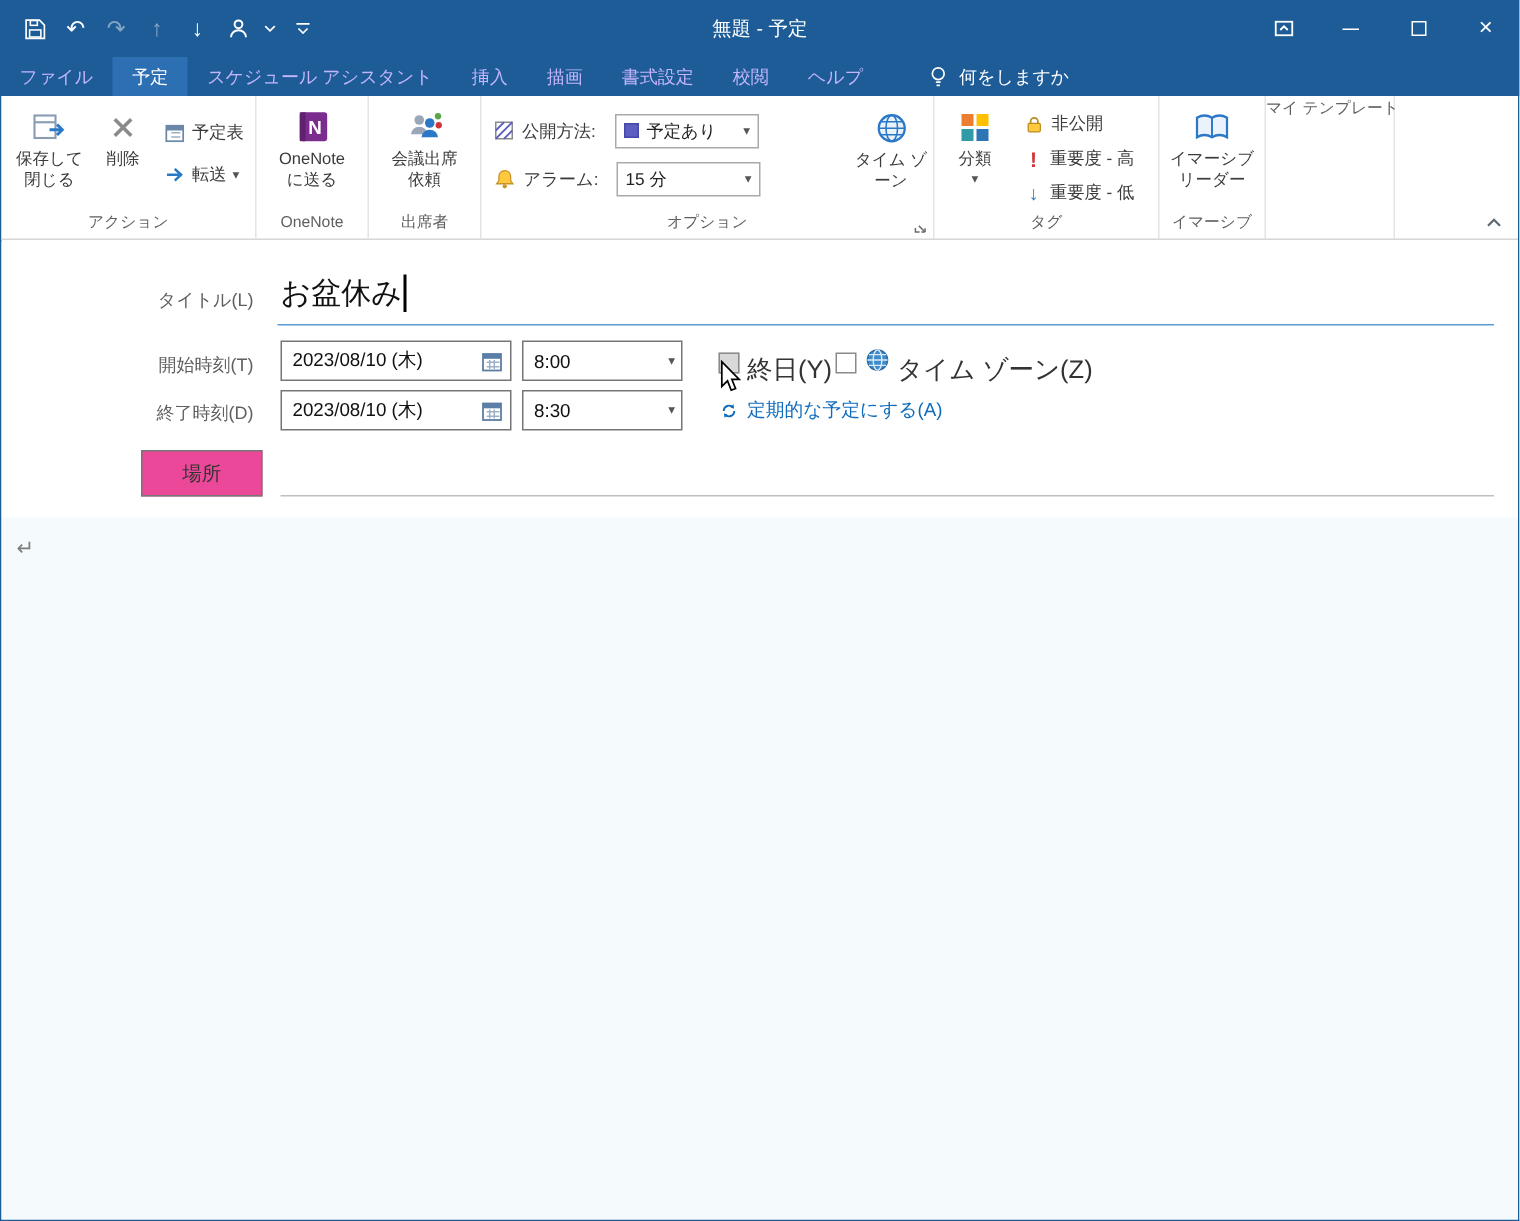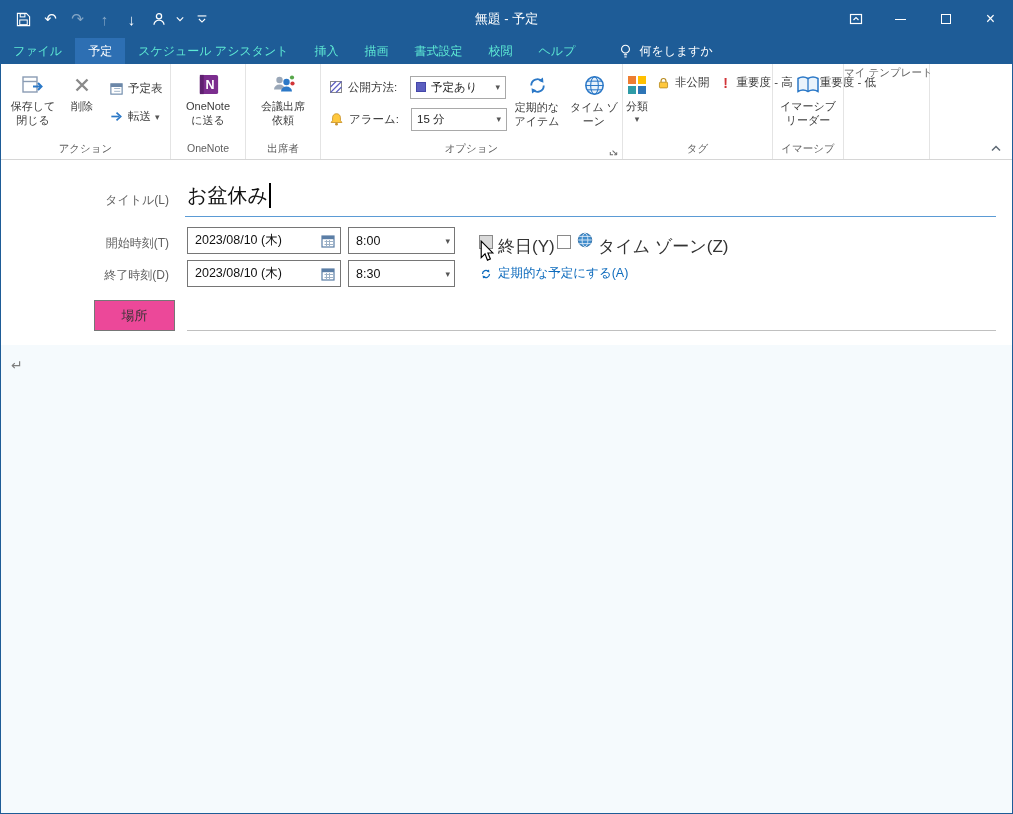--- a/index.html
+++ b/index.html
@@ -14,21 +14,21 @@
   .qat-btn.narrow { width:16px; }
   .dim { opacity:.45; }
   .tb-title { position:absolute; left:0; right:0; top:0; height:38px; line-height:38px; text-align:center; font-size:13px; color:#fff; z-index:1; }
   .win-controls { margin-left:auto; display:flex; height:100%; position:relative; z-index:2; }
   .wc { width:45px; height:100%; display:flex; align-items:center; justify-content:center; font-size:16px; color:#fff; }
   .wc-max-box { width:10px; height:10px; border:1px solid #fff; }
   .wc-min-bar { width:11px; height:1px; background:#fff; }
 
   
   .tabrow { position:absolute; top:38px; left:0; right:0; height:26px; background:#1e5c97; display:flex; align-items:stretch; }
-  .tab { padding:0 13px; line-height:26px; font-size:12px; color:#5eead4; white-space:nowrap; }
+  .tab { padding:0 13px; line-height:26px; font-size:12px; color:#c4b5fd; white-space:nowrap; }
   .tab.active { background:#2d6fb3; color:#fff; }
   .tellme { display:flex; align-items:center; gap:6px; margin-left:22px; color:#fff; font-size:12px; padding:0 8px; white-space:nowrap; }
 
   
   .ribbon { position:absolute; top:64px; left:1px; right:1px; height:96px; background:#fff; border-bottom:1px solid #d6d6d6; display:flex; }
   .rgroup { position:relative; display:flex; flex-direction:column; border-right:1px solid #e4e4e4; flex:0 0 auto; }
   .rg-content { flex:1; display:flex; padding:1px 3px 0; }
   .rg-label { height:19px; line-height:17px; text-align:center; font-size:10.5px; color:#5f5f5f; white-space:nowrap; }
   .bigbtn { display:flex; flex-direction:column; align-items:center; justify-content:flex-start; padding-top:4px; }
   .bigbtn .ric { height:31px; display:flex; align-items:center; justify-content:center; }
@@ -36,21 +36,21 @@
   .smallcol { display:flex; flex-direction:column; justify-content:center; gap:9px; margin-left:3px; }
   .smallbtn { display:flex; align-items:center; gap:4px; font-size:11.5px; color:#3b3b3b; padding:2px 4px; white-space:nowrap; }
   .chevglyph { font-size:9px; color:#555; }
   .optgroup { width:302px; }
   .opt-row { position:absolute; left:8px; display:flex; align-items:center; height:24px; }
   .olabel { font-size:11.5px; color:#3b3b3b; width:62px; margin-left:5px; white-space:nowrap; }
   .combo { width:96px; height:23px; border:1px solid #a9a9a9; background:#fff; display:flex; align-items:center; font-size:11.5px; color:#222; padding:0 5px; gap:5px; }
   .combo .chevglyph { margin-left:auto; }
   .busy-swatch { width:10px; height:10px; background:#5c5fc0; border:1px solid #4547a9; flex:0 0 auto; }
   .launcher { position:absolute; right:3px; bottom:2px; }
-  .tagcol { display:flex; flex-direction:row; justify-content:flex-start; padding-top:7px; gap:2px; margin-left:5px; }
+  .tagcol { display:flex; flex-direction:column; justify-content:flex-start; padding-top:7px; gap:2px; margin-left:5px; }
   .tagrow { display:flex; align-items:center; gap:5px; font-size:11.5px; color:#3b3b3b; height:21px; padding:0 4px; white-space:nowrap; }
   .imp-high { color:#d13438; font-weight:bold; font-size:14px; width:12px; text-align:center; }
   .imp-low { color:#2b78c7; font-weight:bold; font-size:13px; width:12px; text-align:center; }
   .collapse-btn { position:absolute; right:10px; bottom:6px; }
 
   
   .formarea { position:absolute; top:161px; left:1px; right:1px; height:184px; background:#fff; }
   .form-save { position:absolute; left:16px; top:19px; width:62px; height:95px; border:1px solid #9d9d9d; background:#fff; display:flex; flex-direction:column; align-items:center; padding-top:9px; gap:4px; }
   .fs-label { font-size:12px; line-height:15px; color:#333; text-align:center; width:56px; }
   .flabel { position:absolute; left:80px; width:88px; text-align:right; font-size:12px; color:#5f5f5f; white-space:nowrap; }
@@ -259,31 +259,20 @@
           <svg width="15" height="15" viewBox="0 0 16 16">
             <path d="M8 1.8c-2.6 0-4.2 1.9-4.2 4.4V9L2.2 11.2h11.6L12.2 9V6.2C12.2 3.7 10.6 1.8 8 1.8z" fill="#ffc83d" stroke="#c8922a" stroke-width="0.9"></path>
             <circle cx="8" cy="13" r="1.5" fill="#c8922a"></circle>
           </svg>
           <span class="olabel">アラーム:</span>
           <div class="combo">
             <span>15 分</span>
             <span class="chevglyph">▾</span>
           </div>
         </div>
-        <div class="bigbtn" style="position:absolute; left:188px; top:2px; width:56px">
-          <span class="ric">
-            <svg width="25" height="25" viewBox="0 0 26 26" fill="none">
-              <path d="M6.5 13a6.5 6.5 0 0 1 11.5-4.2" stroke="#2b78c7" stroke-width="1.9"></path>
-              <polygon points="18.6,4.6 19.2,10.2 14.2,8" fill="#2b78c7"></polygon>
-              <path d="M19.5 13a6.5 6.5 0 0 1-11.5 4.2" stroke="#2b78c7" stroke-width="1.9"></path>
-              <polygon points="7.4,21.4 6.8,15.8 11.8,18" fill="#2b78c7"></polygon>
-            </svg>
-          </span>
-          <span class="biglabel" style="width:52px">定期的なアイテム</span>
-        </div>
         <div class="bigbtn" style="position:absolute; left:246px; top:2px; width:54px">
           <span class="ric">
             <svg width="25" height="25" viewBox="0 0 26 26">
               <circle cx="13" cy="13" r="9" fill="#e8f2fb" stroke="#2b78c7" stroke-width="1.6"></circle>
               <ellipse cx="13" cy="13" rx="4" ry="9" fill="none" stroke="#2b78c7" stroke-width="1.1"></ellipse>
               <line x1="4" y1="13" x2="22" y2="13" stroke="#2b78c7" stroke-width="1.1"></line>
               <line x1="5.2" y1="8.5" x2="20.8" y2="8.5" stroke="#2b78c7" stroke-width="1.1"></line>
               <line x1="5.2" y1="17.5" x2="20.8" y2="17.5" stroke="#2b78c7" stroke-width="1.1"></line>
             </svg>
           </span>

